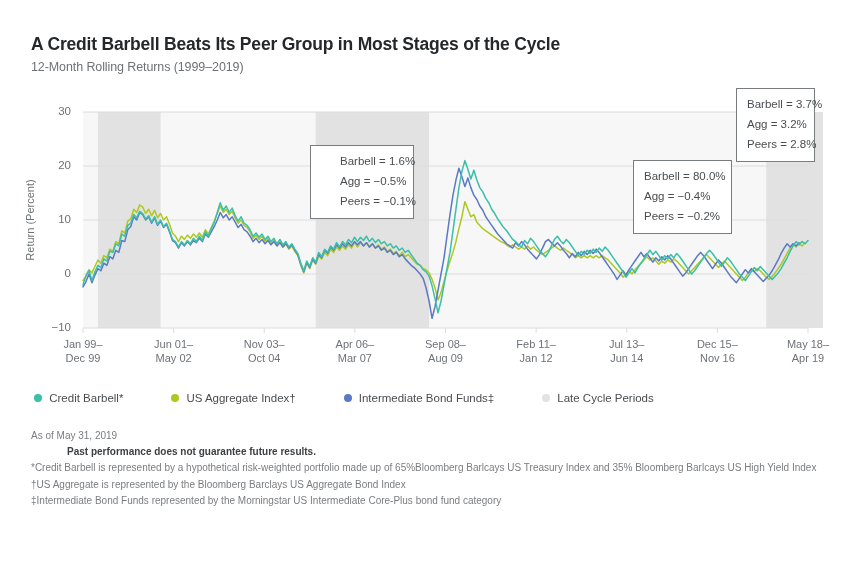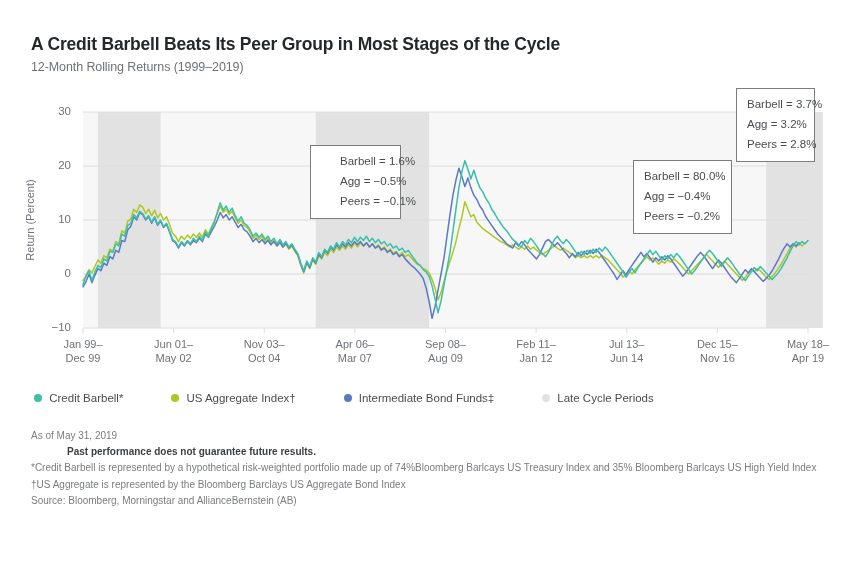--- a/index.html
+++ b/index.html
@@ -89,21 +89,21 @@
     border: 1px solid #7a7d80;
     padding: 6px 10px 7px 10px;
     box-sizing: border-box;
   }
   .callout .cline {
     font-size: 11.5px;
     color: #4a4d50;
     line-height: 1.72;
     white-space: nowrap;
   }
-  #callout-1 { left: 310px; top: 145px; width: 91px; padding-left: 29px; }
+  #callout-1 { left: 310px; top: 145px; width: 104px; padding-left: 29px; }
   #callout-2 { left: 633px; top: 160px; width: 99px; }
   #callout-3 { left: 736px; top: 88px;  width: 79px; }
 
   
   .legend {
     position: absolute;
     left: 0;
     top: 392px;
     width: 688px;
     display: flex;
@@ -259,18 +259,18 @@
       </div>
       <div class="legend-item">
         <span class="legend-dot" style="background: rgb(226, 226, 226);"></span>
         <span class="legend-label">Late Cycle Periods</span>
       </div>
     </div>
 
   <div class="footnotes">
     <p class="fn">As of May 31, 2019</p>
     <p class="fn bold">Past performance does not guarantee future results.</p>
-    <p class="fn wrap">*Credit Barbell is represented by a hypothetical risk-weighted portfolio made up of 74%Bloomberg Barlcays US Treasury Index and 35% Bloomberg Barlcays US High Yield Index</p>
+    <p class="fn wrap">*Credit Barbell is represented by a hypothetical risk-weighted portfolio made up of 65%Bloomberg Barlcays US Treasury Index and 35% Bloomberg Barlcays US High Yield Index</p>
     <p class="fn">†US Aggregate is represented by the Bloomberg Barclays US Aggregate Bond Index</p>
-    <p class="fn">Source: Bloomberg, Morningstar and AllianceBernstein (AB)</p>
+    <p class="fn">‡Intermediate Bond Funds represented by the Morningstar US Intermediate Core-Plus bond fund category</p>
   </div>
 
 </div>
 
 </body></html>

